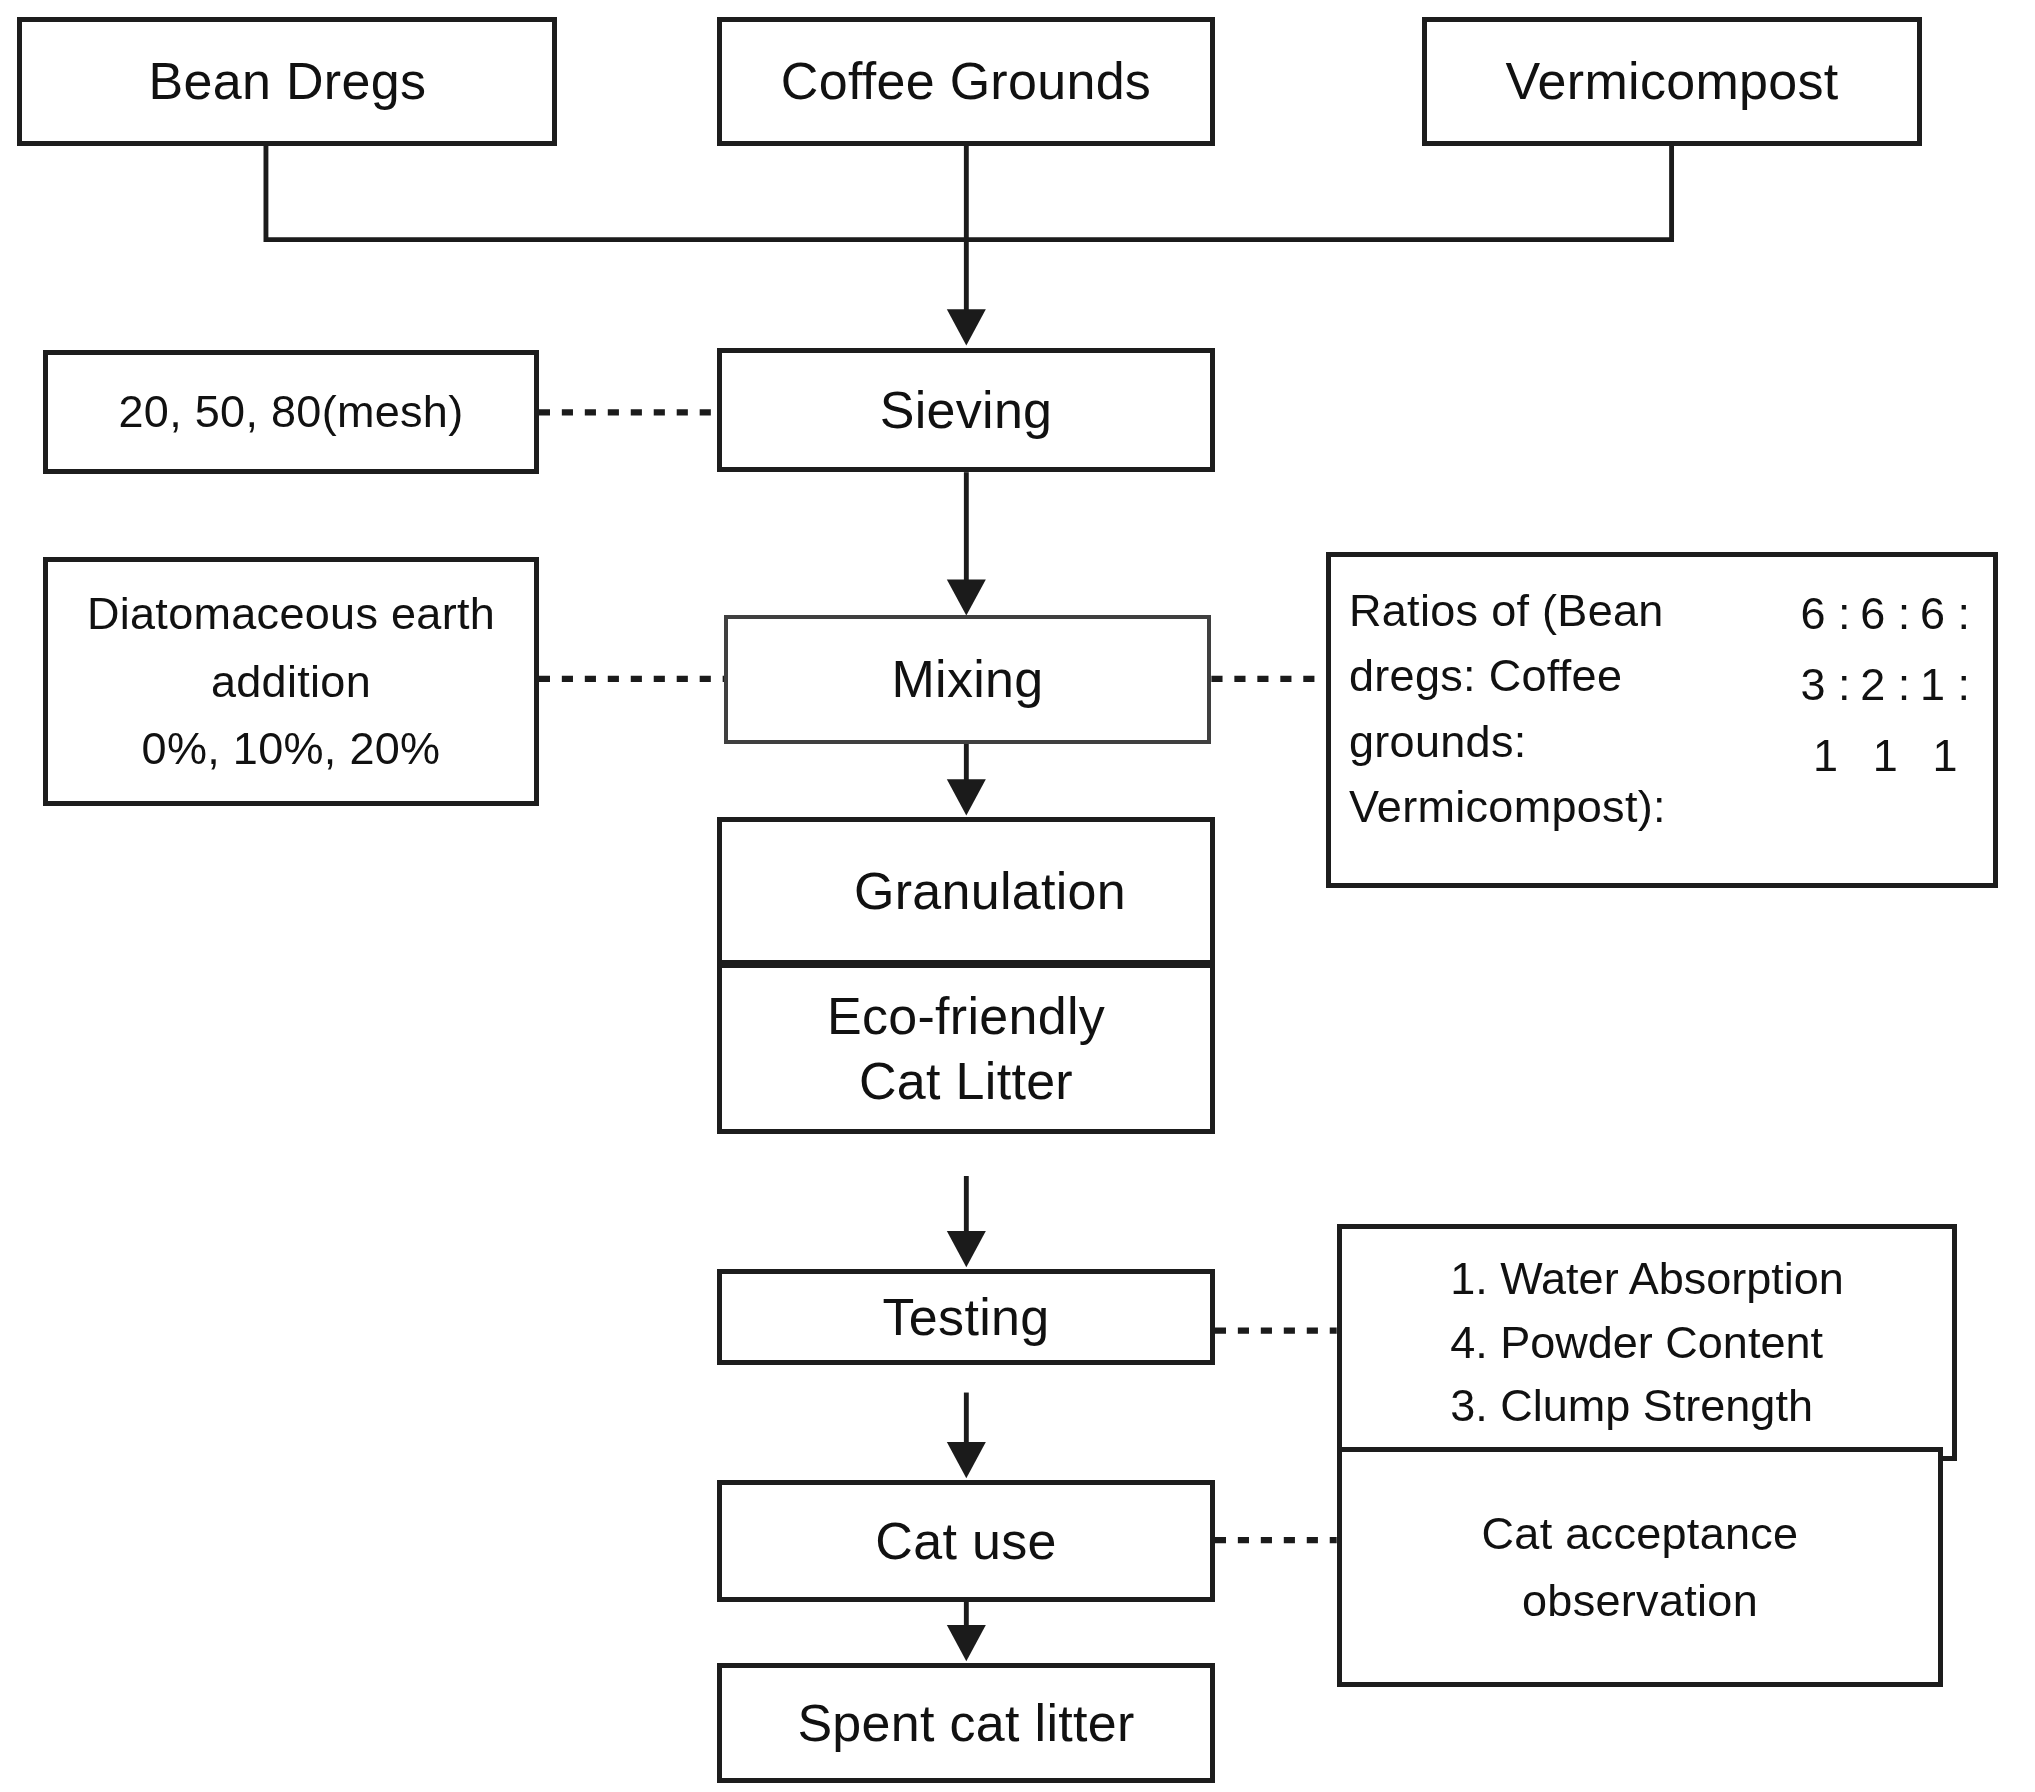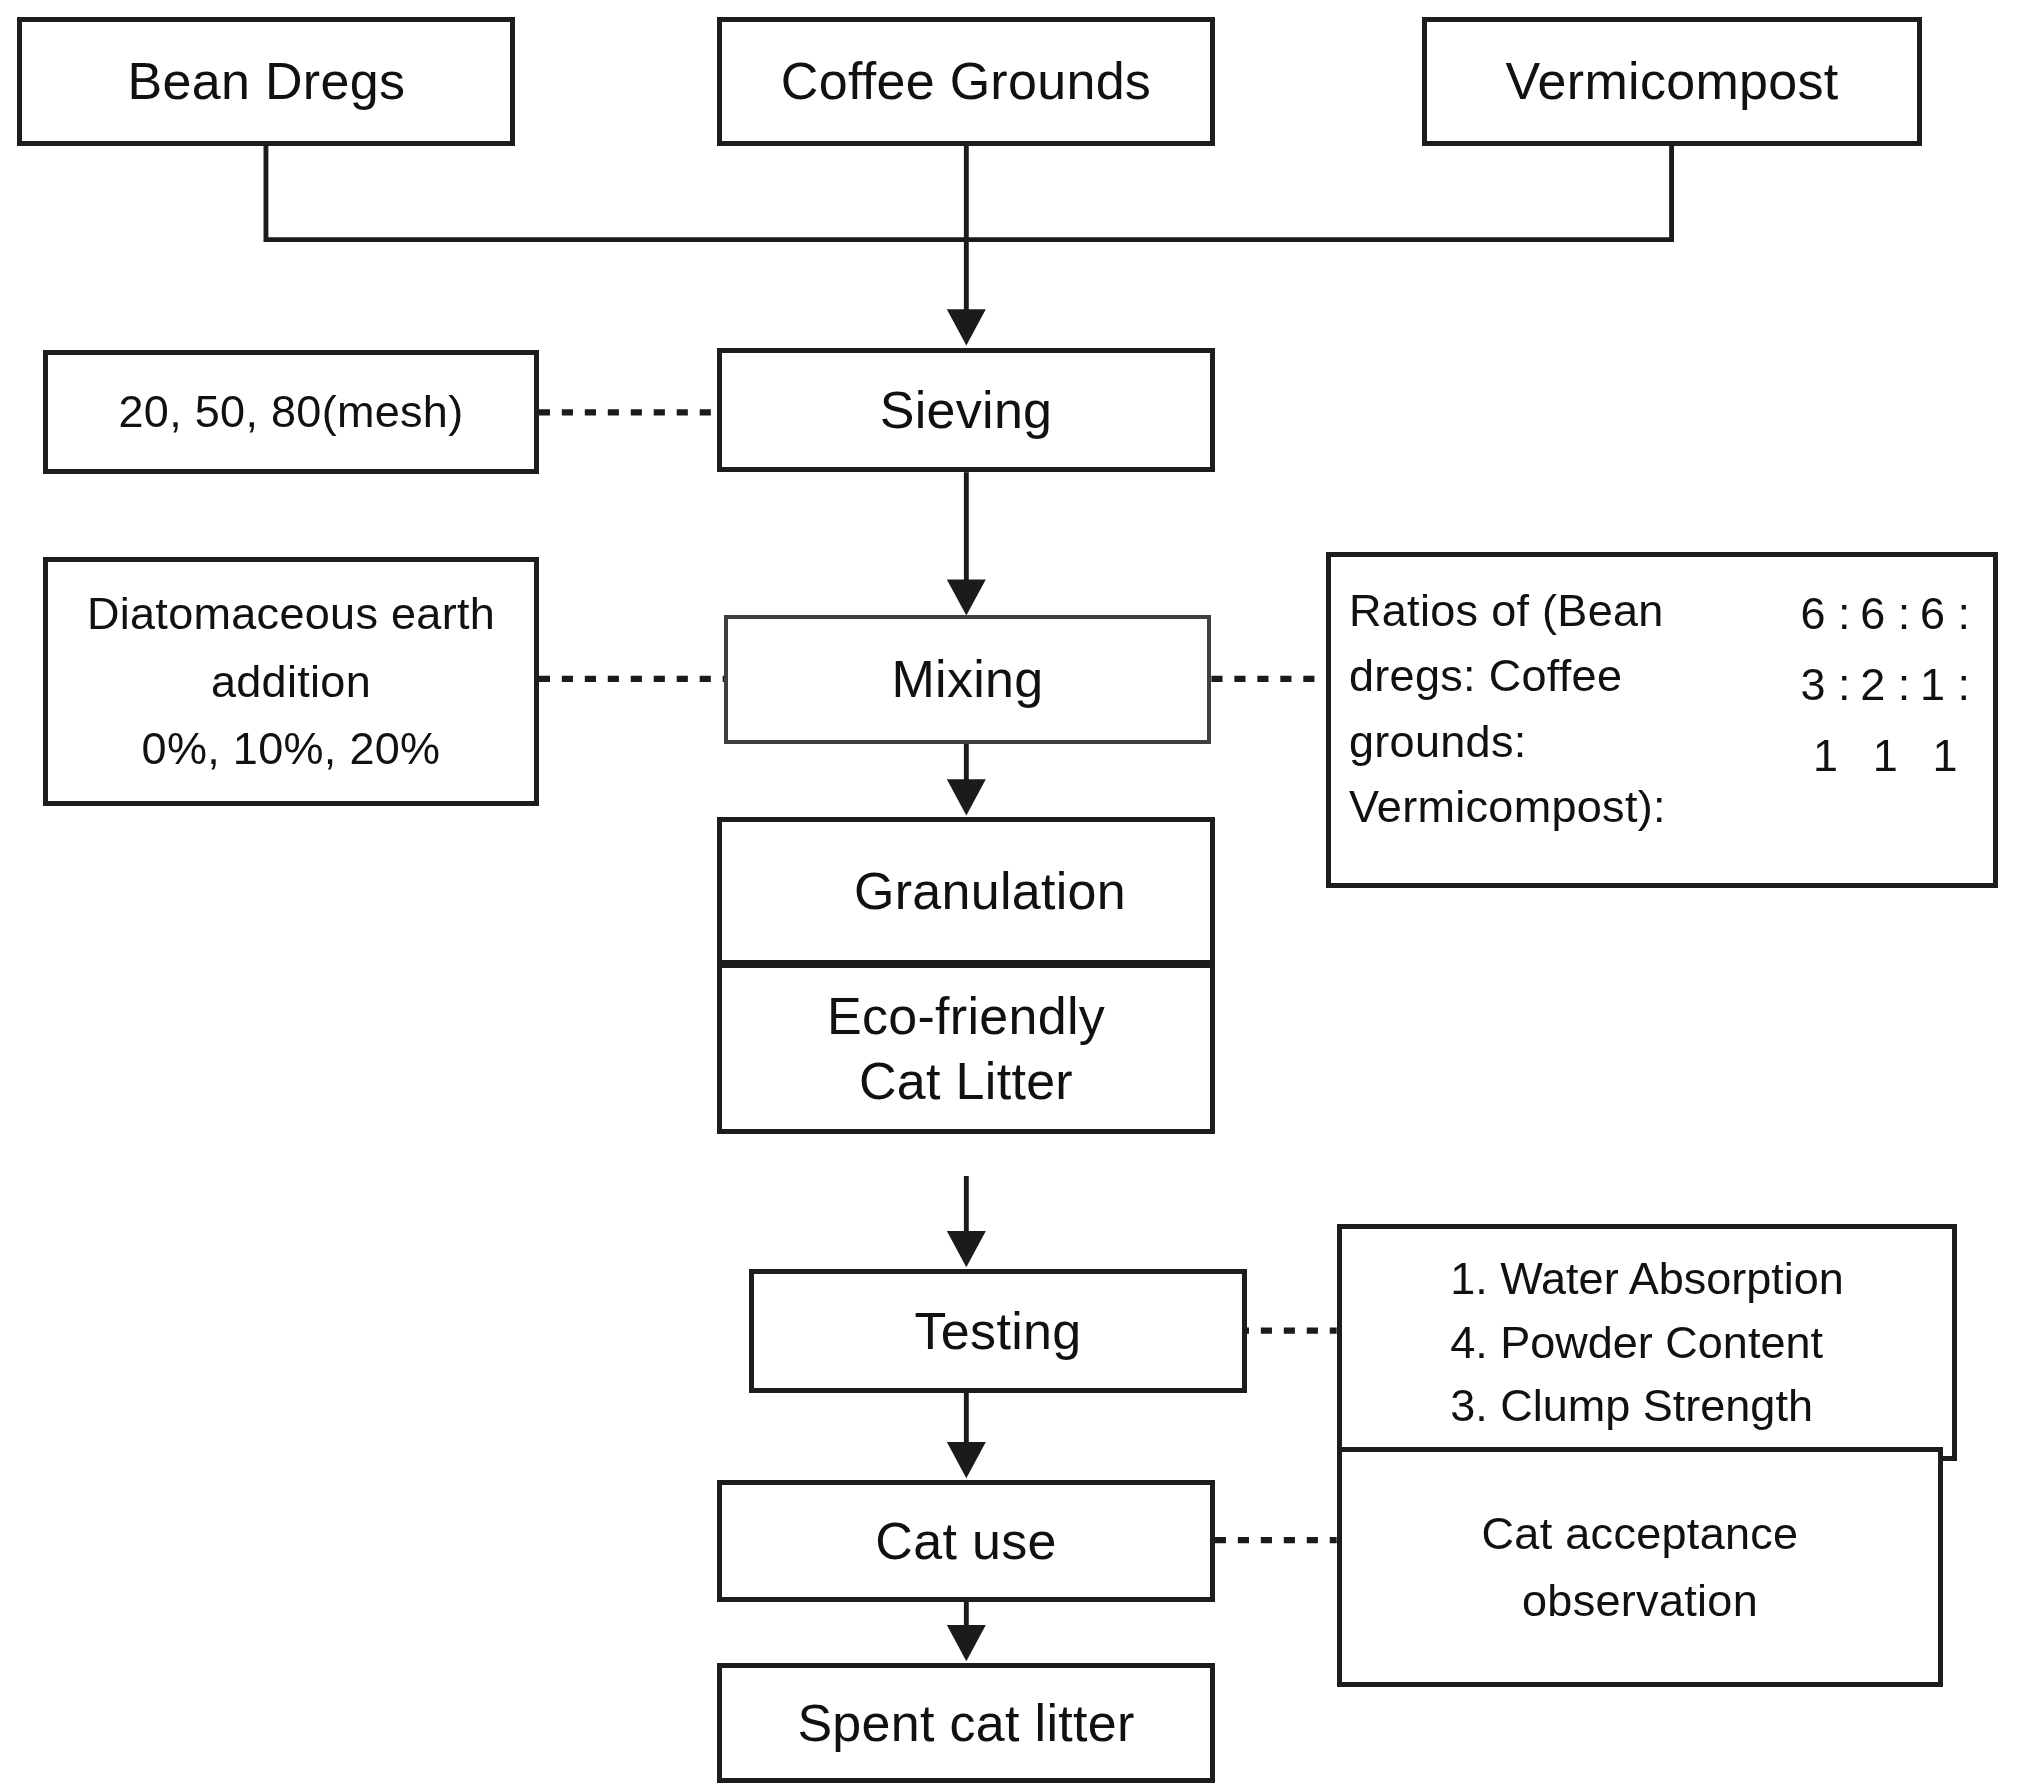--- a/index.html
+++ b/index.html
@@ -95,21 +95,21 @@
     <line x1="1388" y1="2300" x2="1388" y2="2338" stroke="#1b1b1b" stroke-width="7"></line>
     <polygon points="1388,2386 1360,2334 1416,2334" fill="#1b1b1b"></polygon>
 
     <line x1="774" y1="592" x2="1030" y2="592" stroke="#1b1b1b" stroke-width="9" stroke-dasharray="16 17"></line>
     <line x1="774" y1="975" x2="1040" y2="975" stroke="#1b1b1b" stroke-width="9" stroke-dasharray="16 17"></line>
     <line x1="1740" y1="975" x2="1905" y2="975" stroke="#1b1b1b" stroke-width="9" stroke-dasharray="16 17"></line>
     <line x1="1745" y1="1911" x2="1920" y2="1911" stroke="#1b1b1b" stroke-width="9" stroke-dasharray="16 17"></line>
     <line x1="1745" y1="2212" x2="1920" y2="2212" stroke="#1b1b1b" stroke-width="9" stroke-dasharray="16 17"></line>
   </svg>
 
-  <div class="box" style="left:17.4px; top:17.4px; width:498px; height:129px;">
+  <div class="box" style="left:17.4px; top:17.4px; width:540px; height:129px;">
     <span class="lbl">Bean Dregs</span>
   </div>
   <div class="box" style="left:717px; top:17.4px; width:498px; height:129px;">
     <span class="lbl">Coffee Grounds</span>
   </div>
   <div class="box" style="left:1422px; top:17.4px; width:500px; height:129px;">
     <span class="lbl">Vermicompost</span>
   </div>
 
   <div class="box ann" style="left:43px; top:350px; width:496px; height:124px;">
@@ -136,21 +136,21 @@
 
   <div class="box" style="left:717px; top:817px; width:498px; height:148px;padding-left:48px;">
     <span class="lbl">Granulation</span>
   </div>
 
   <div class="box" style="left:717px; top:963px; width:498px; height:171px;">
     <span class="lbl">Eco-friendly
 Cat Litter</span>
   </div>
 
-  <div class="box" style="left:717px; top:1269px; width:498px; height:124px;margin-left:32px;">
+  <div class="box" style="left:717px; top:1269px; width:498px; height:96px;">
     <span class="lbl">Testing</span>
   </div>
   <div class="box ann tests-box" style="left:1337px; top:1180px; width:620px; height:237px;margin-top:44px;">
     <div class="tests-list">
       <div class="test-item">1. Water Absorption</div>
       <div class="test-item">4. Powder Content</div>
       <div class="test-item">3. Clump Strength</div>
     </div>
   </div>
 

